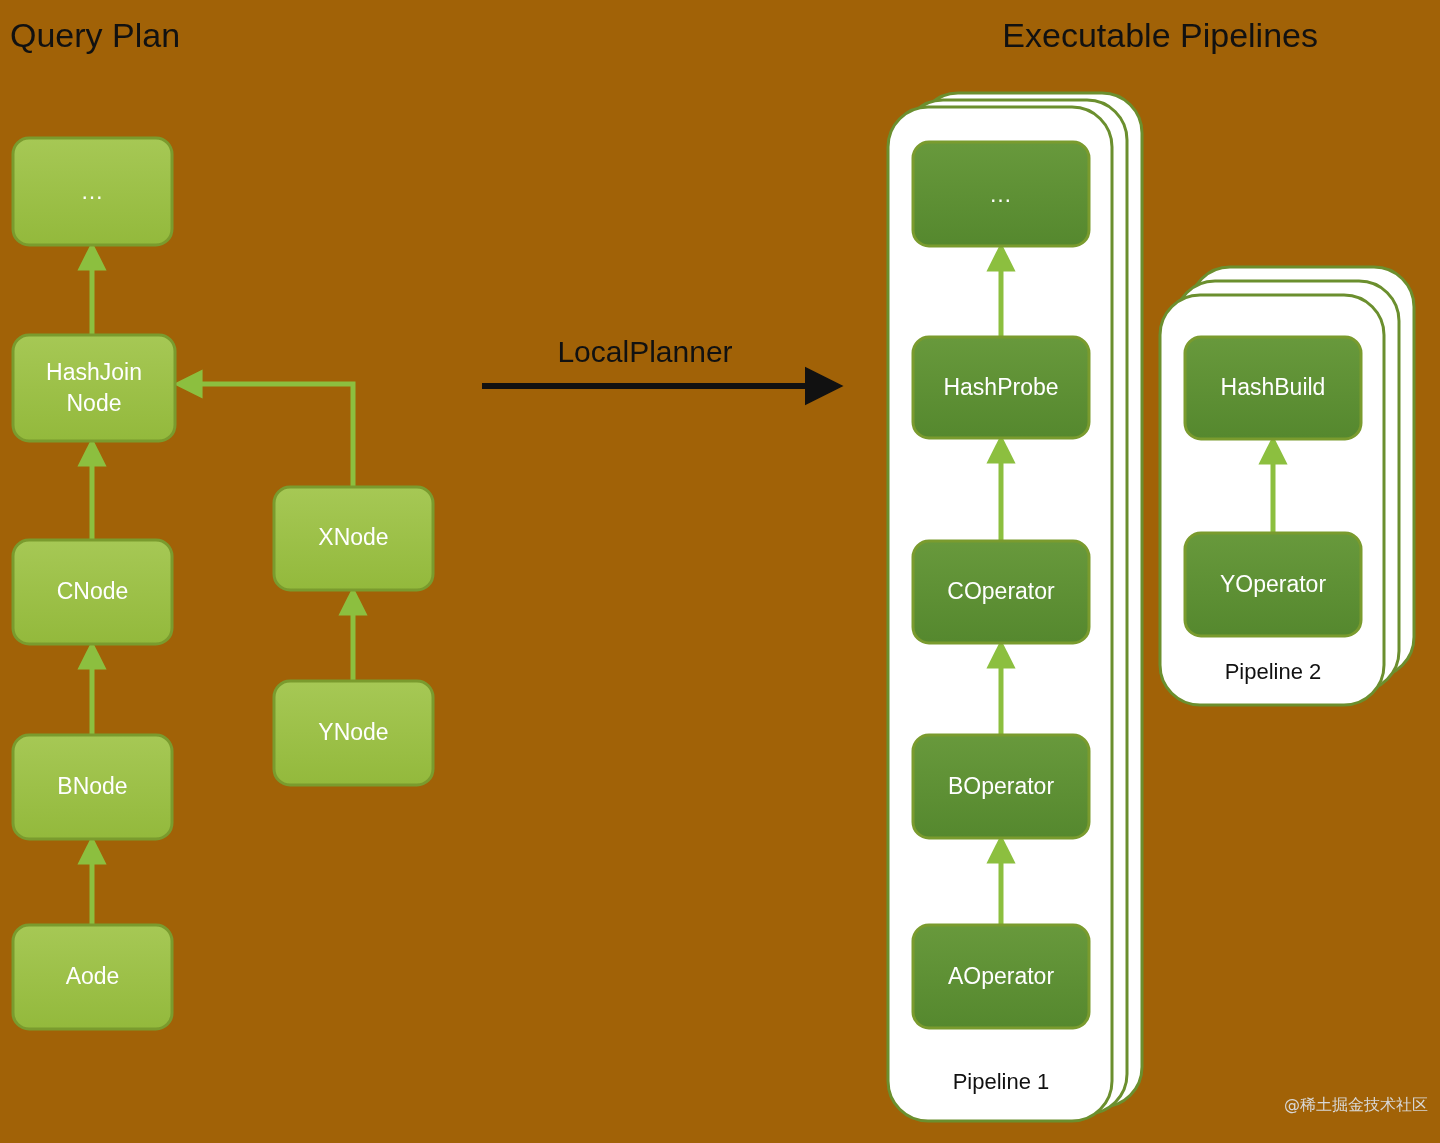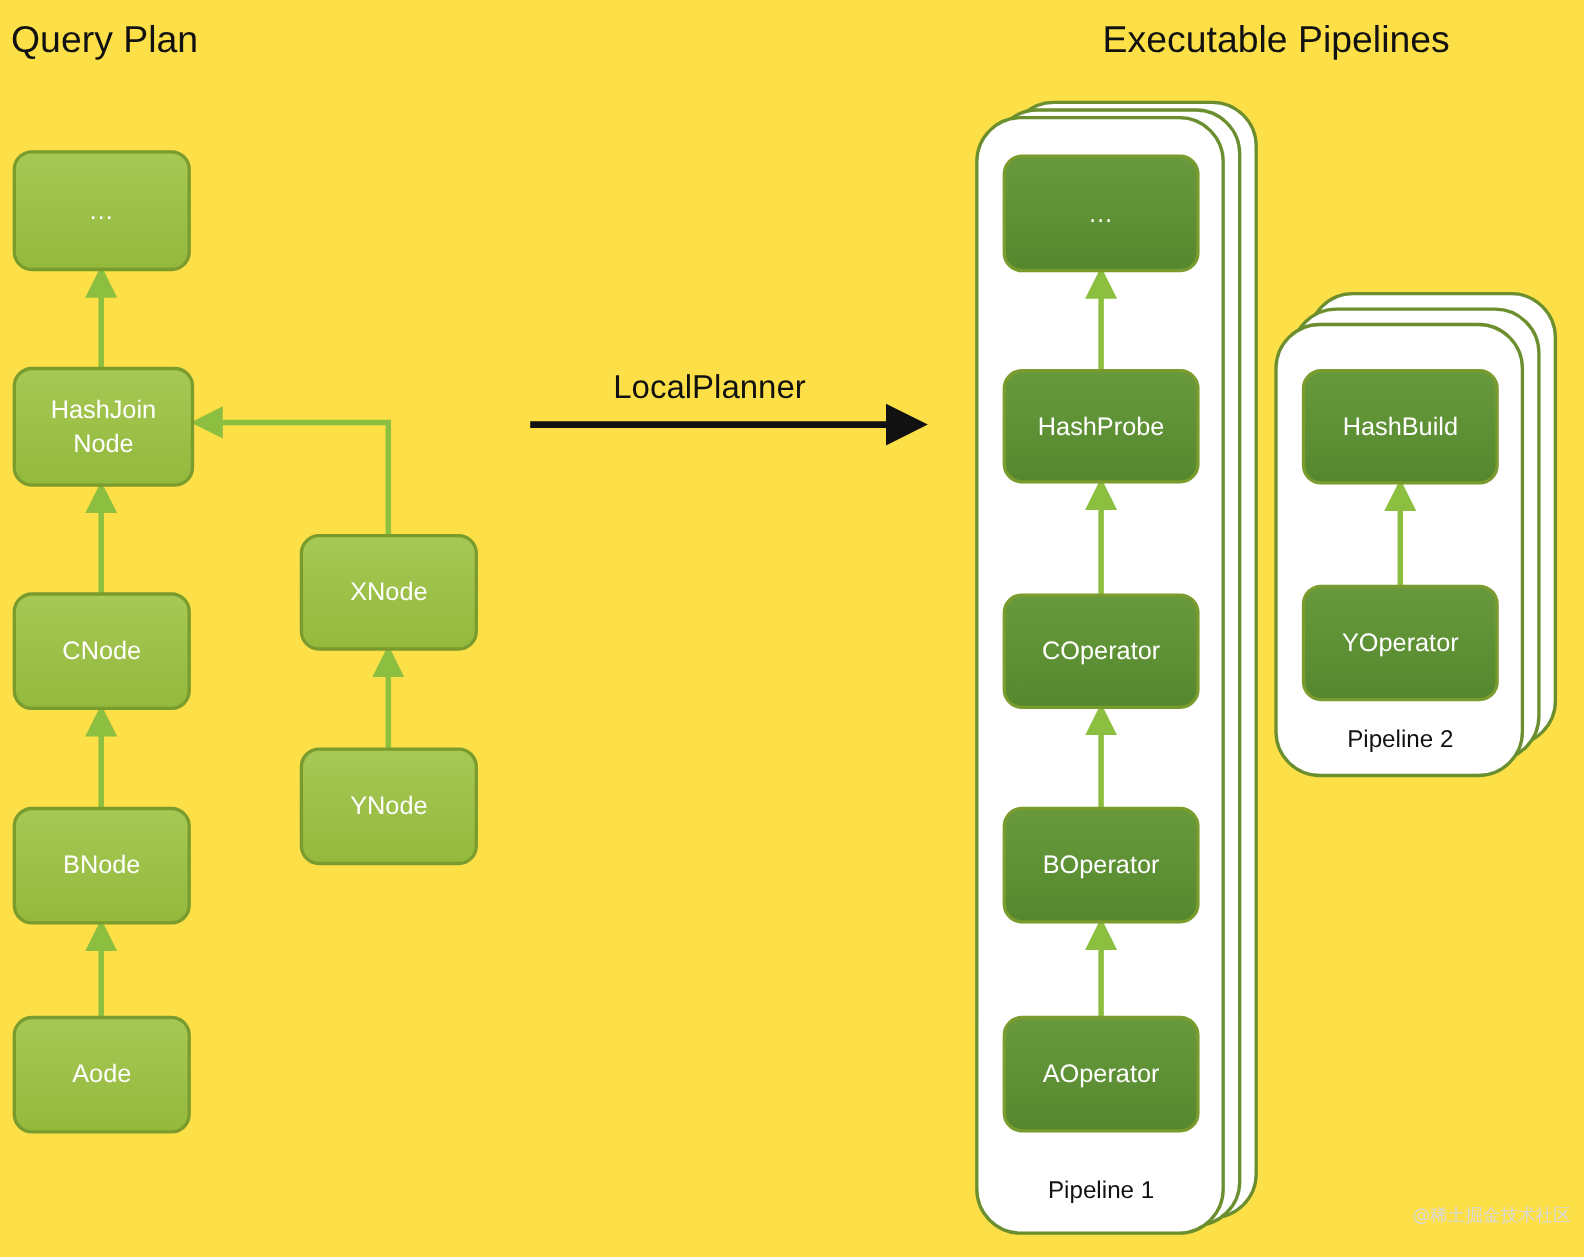--- a/index.html
+++ b/index.html
@@ -10,21 +10,21 @@
   body {
     width: 1440px;
     height: 1143px;
     font-family: "Liberation Sans", sans-serif;
     overflow: hidden;
   }
   #stage {
     position: relative;
     width: 1440px;
     height: 1143px;
-    background: #fde047;
+    background: #a16207;
   }
   svg#diagram {
     position: absolute;
     top: 0;
     left: 0;
     width: 1440px;
     height: 1143px;
     display: block;
   }
   .heading {

